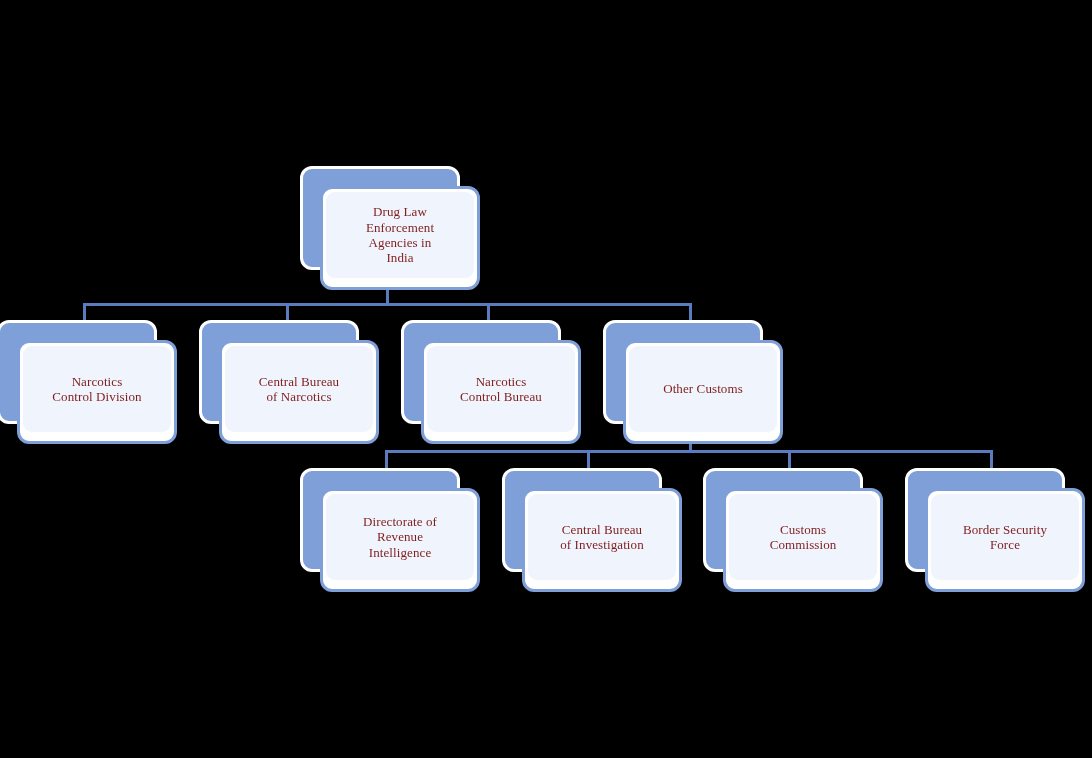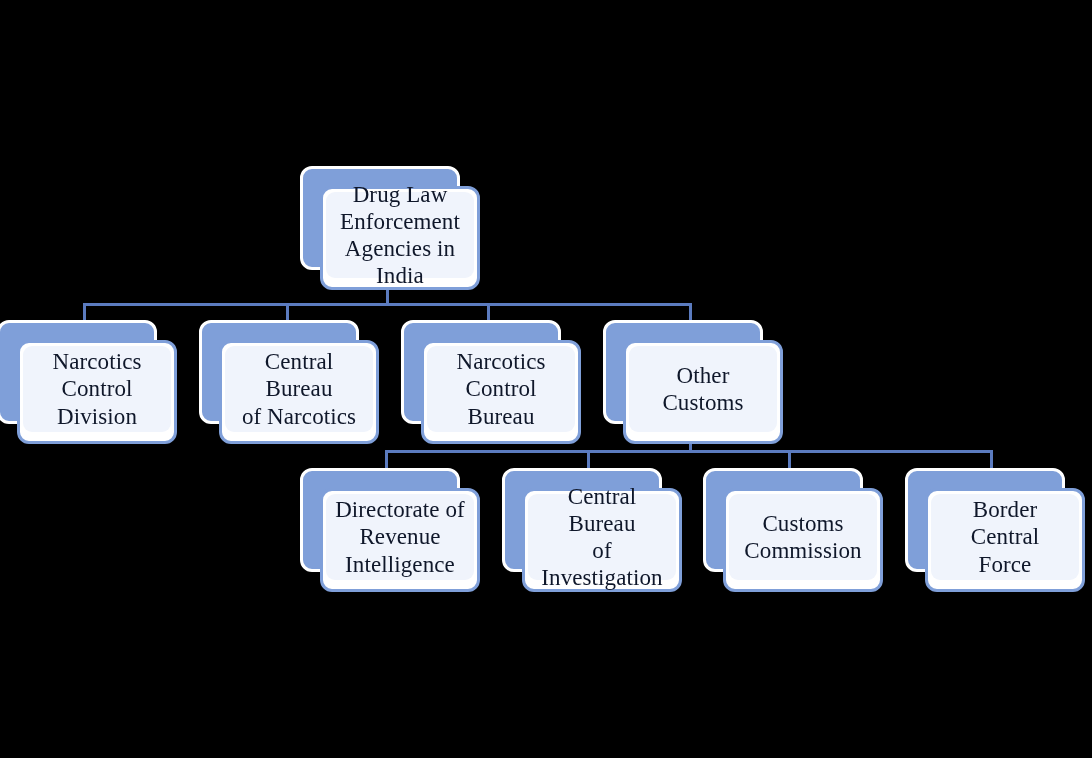--- a/index.html
+++ b/index.html
@@ -60,22 +60,22 @@
     background: #F0F4FC;
     border-radius: 9px;
     box-sizing: border-box;
     display: flex;
     align-items: center;
     justify-content: center;
     text-align: center;
     padding: 2px 6px;
   }
   .node .label {
-    color: #0f172a;
-    font-size: 23px;
+    color: #7f1d1d;
+    font-size: 13px;
     line-height: 1.18;
     letter-spacing: 0.1px;
     white-space: pre-line;
   }
 </style>
 </head>
 <body>
 
 <div id="canvas">
 
@@ -166,18 +166,18 @@
     <div class="inner">
       <span class="label">Customs
 Commission</span>
     </div>
   </div>
 
   <div class="node" style="left:905px; top:468px;">
     <div class="plate"></div>
     <div class="card"></div>
     <div class="inner">
-      <span class="label">Border Central
+      <span class="label">Border Security
 Force</span>
     </div>
   </div>
 
 </div>
 
 </body></html>

